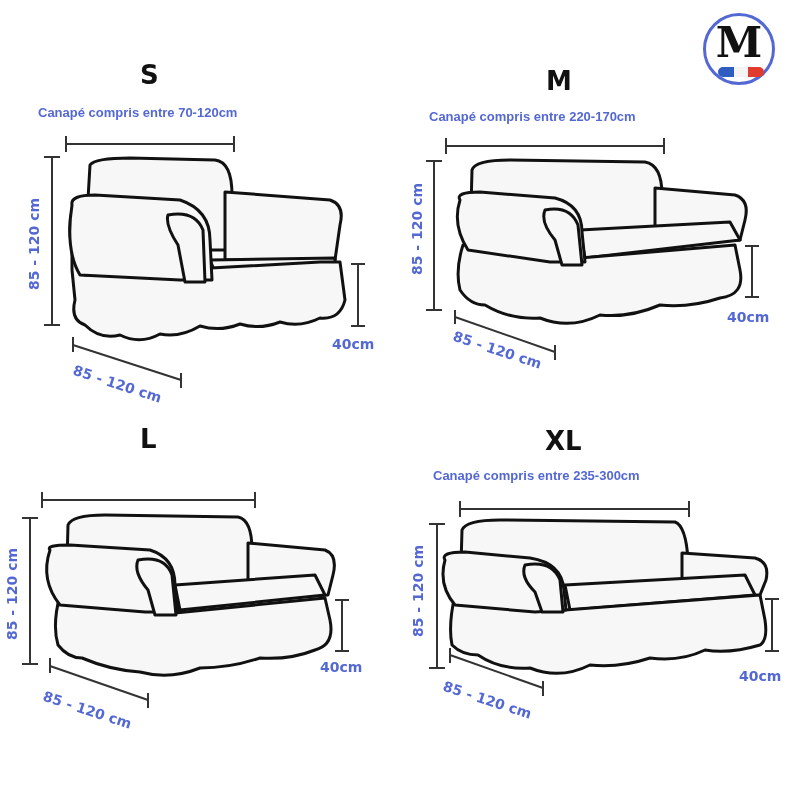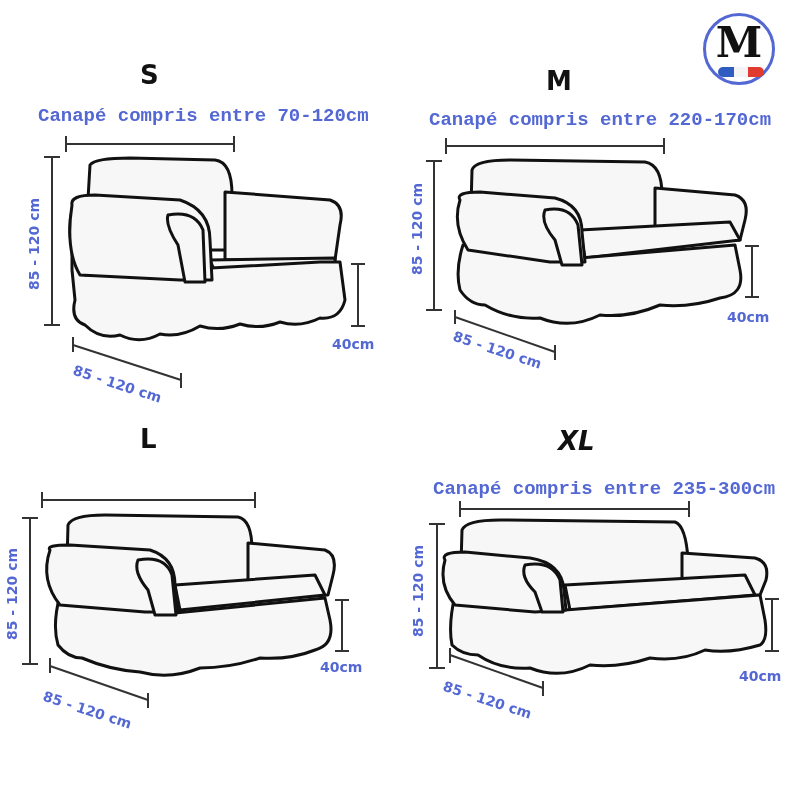--- a/index.html
+++ b/index.html
@@ -1,19 +1,19 @@
 <!DOCTYPE html>
 <html><head>
 <meta charset="utf-8">
 <style>
   html,body{margin:0;padding:0;background:#ffffff;}
   body{width:800px;height:800px;position:relative;overflow:hidden;font-family:"DejaVu Sans","Liberation Sans",sans-serif;}
   .panel{position:absolute;}
   .size-label{position:absolute;font-weight:bold;font-size:26px;color:#111;font-family:"DejaVu Sans",sans-serif;}
-  .range{position:absolute;font-weight:bold;font-size:19px;color:#5468d4;white-space:nowrap;font-family:Liberation Mono, monospace;text-align:center;}
+  .range{position:absolute;font-weight:bold;font-size:13px;color:#5468d4;white-space:nowrap;font-family:Liberation Sans, sans-serif;text-align:center;}
   .dim{position:absolute;font-weight:bold;font-size:14px;color:#5468d4;white-space:nowrap;font-family:"DejaVu Sans",sans-serif;}
   .vert{transform-origin:left top;transform:rotate(-90deg);}
   svg.sofa{position:absolute;left:0;top:0;overflow:visible;}
   .logo{position:absolute;left:703px;top:13px;width:72px;height:72px;border:3px solid #5468d4;border-radius:50%;box-sizing:border-box;background:#fff;}
   .logo .m{position:absolute;left:0;right:0;top:3px;text-align:center;font-family:"DejaVu Serif","Liberation Serif",serif;font-weight:bold;font-size:42px;color:#111;line-height:48px;}
   .flag{position:absolute;top:51px;height:10px;}
   .fb{left:12px;width:16px;background:#2f5cc0;border-radius:6px 0 0 6px;}
   .fw{left:28px;width:14px;background:#f4f4f4;}
   .fr{left:42px;width:16px;background:#e03b2e;border-radius:0 6px 6px 0;}
 </style>
@@ -116,22 +116,22 @@
       <path d="M50 150 Q45 145 70 145 L150 150 Q175 158 175 185 L178 212 L145 212 L60 205 Q40 180 50 150 Z"></path>
       <path d="M138 160 Q165 155 172 175 L176 215 L155 215 L148 190 Q133 172 138 160 Z"></path>
     </g>
   </svg>
   <div class="dim vert" style="left:4px;top:240px;">85 - 120 cm</div>
   <div class="dim" style="left:320px;top:259px;">40cm</div>
   <div class="dim" style="left:46px;top:288px;transform:rotate(18deg);transform-origin:left top;">85 - 120 cm</div>
 </div>
 
 <div class="panel" style="left:400px;top:400px;width:400px;height:400px;">
-  <div class="size-label" style="left:158px;top:26px;font-style:italic;">XL</div>
-  <div class="range" style="left:33px;top:78px;">Canapé compris entre 235-300cm</div>
+  <div class="size-label" style="left:145px;top:26px;">XL</div>
+  <div class="range" style="left:33px;top:68px;">Canapé compris entre 235-300cm</div>
   <svg class="sofa" width="400" height="400">
     <g stroke="#333" stroke-width="2" fill="none">
       <line x1="60" y1="109" x2="289" y2="109"></line>
         <line x1="60" y1="101" x2="60" y2="117"></line>
         <line x1="289" y1="101" x2="289" y2="117"></line>
       <line x1="37" y1="124" x2="37" y2="268"></line>
         <line x1="29" y1="124" x2="45" y2="124"></line>
         <line x1="29" y1="268" x2="45" y2="268"></line>
       <line x1="372" y1="199" x2="372" y2="251"></line>
         <line x1="365" y1="199" x2="379" y2="199"></line>

